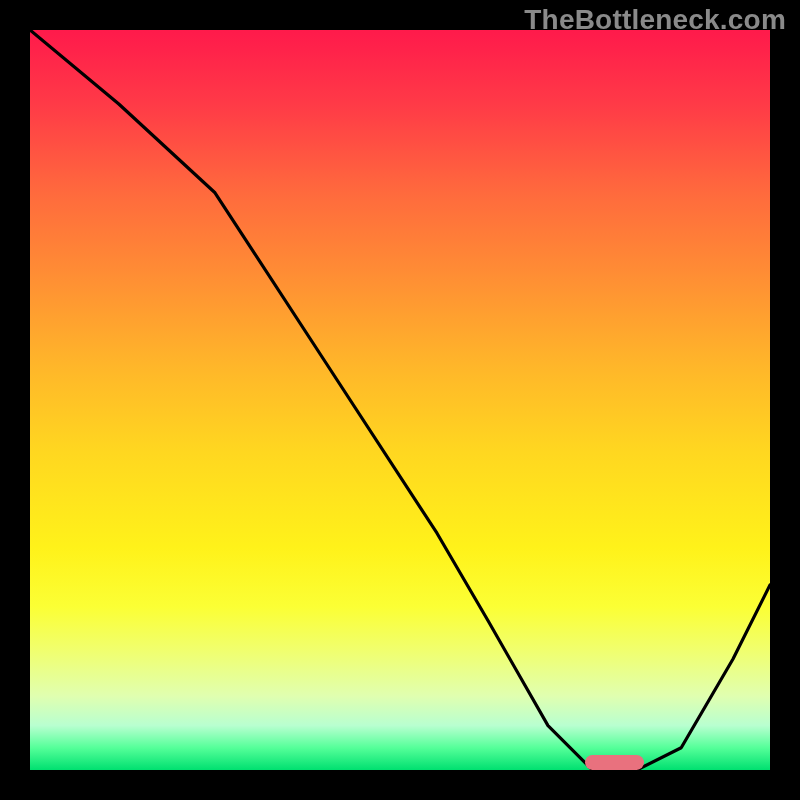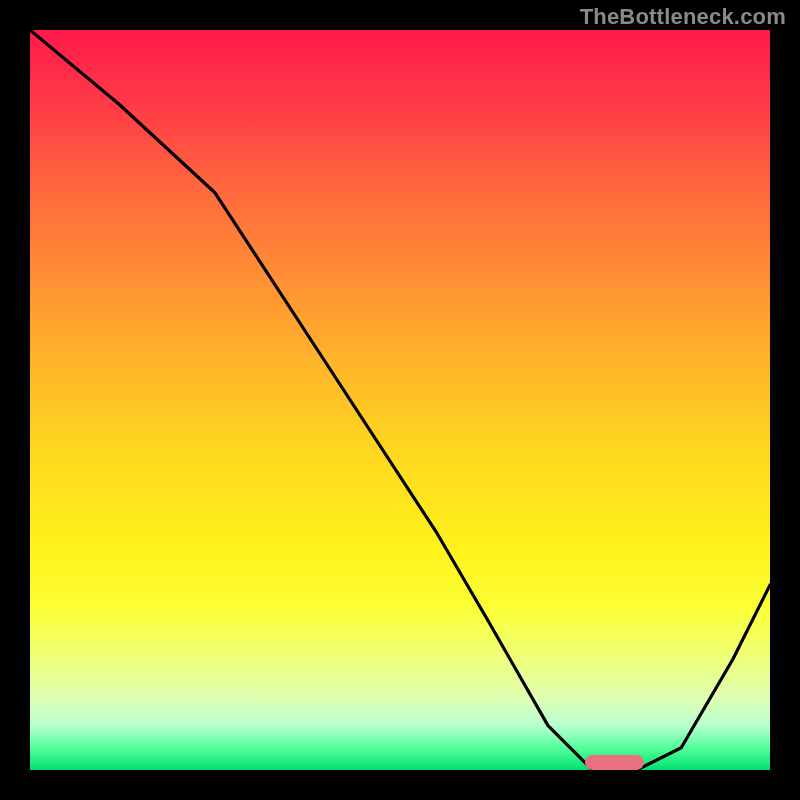--- a/index.html
+++ b/index.html
@@ -56,21 +56,21 @@
     top: 0;
     width: 740px;
     height: 740px;
   }
   .watermark {
     position: absolute;
     top: 4px;
     right: 14px;
     color: #8a8a8a;
     font-weight: bold;
-    font-size: 22px;
+    font-size: 28px;
     letter-spacing: 0.2px;
   }
   .pill {
     position: absolute;
     width: 58px;
     height: 15px;
     border-radius: 8px;
     background: #e9717e;
   }
 </style>

